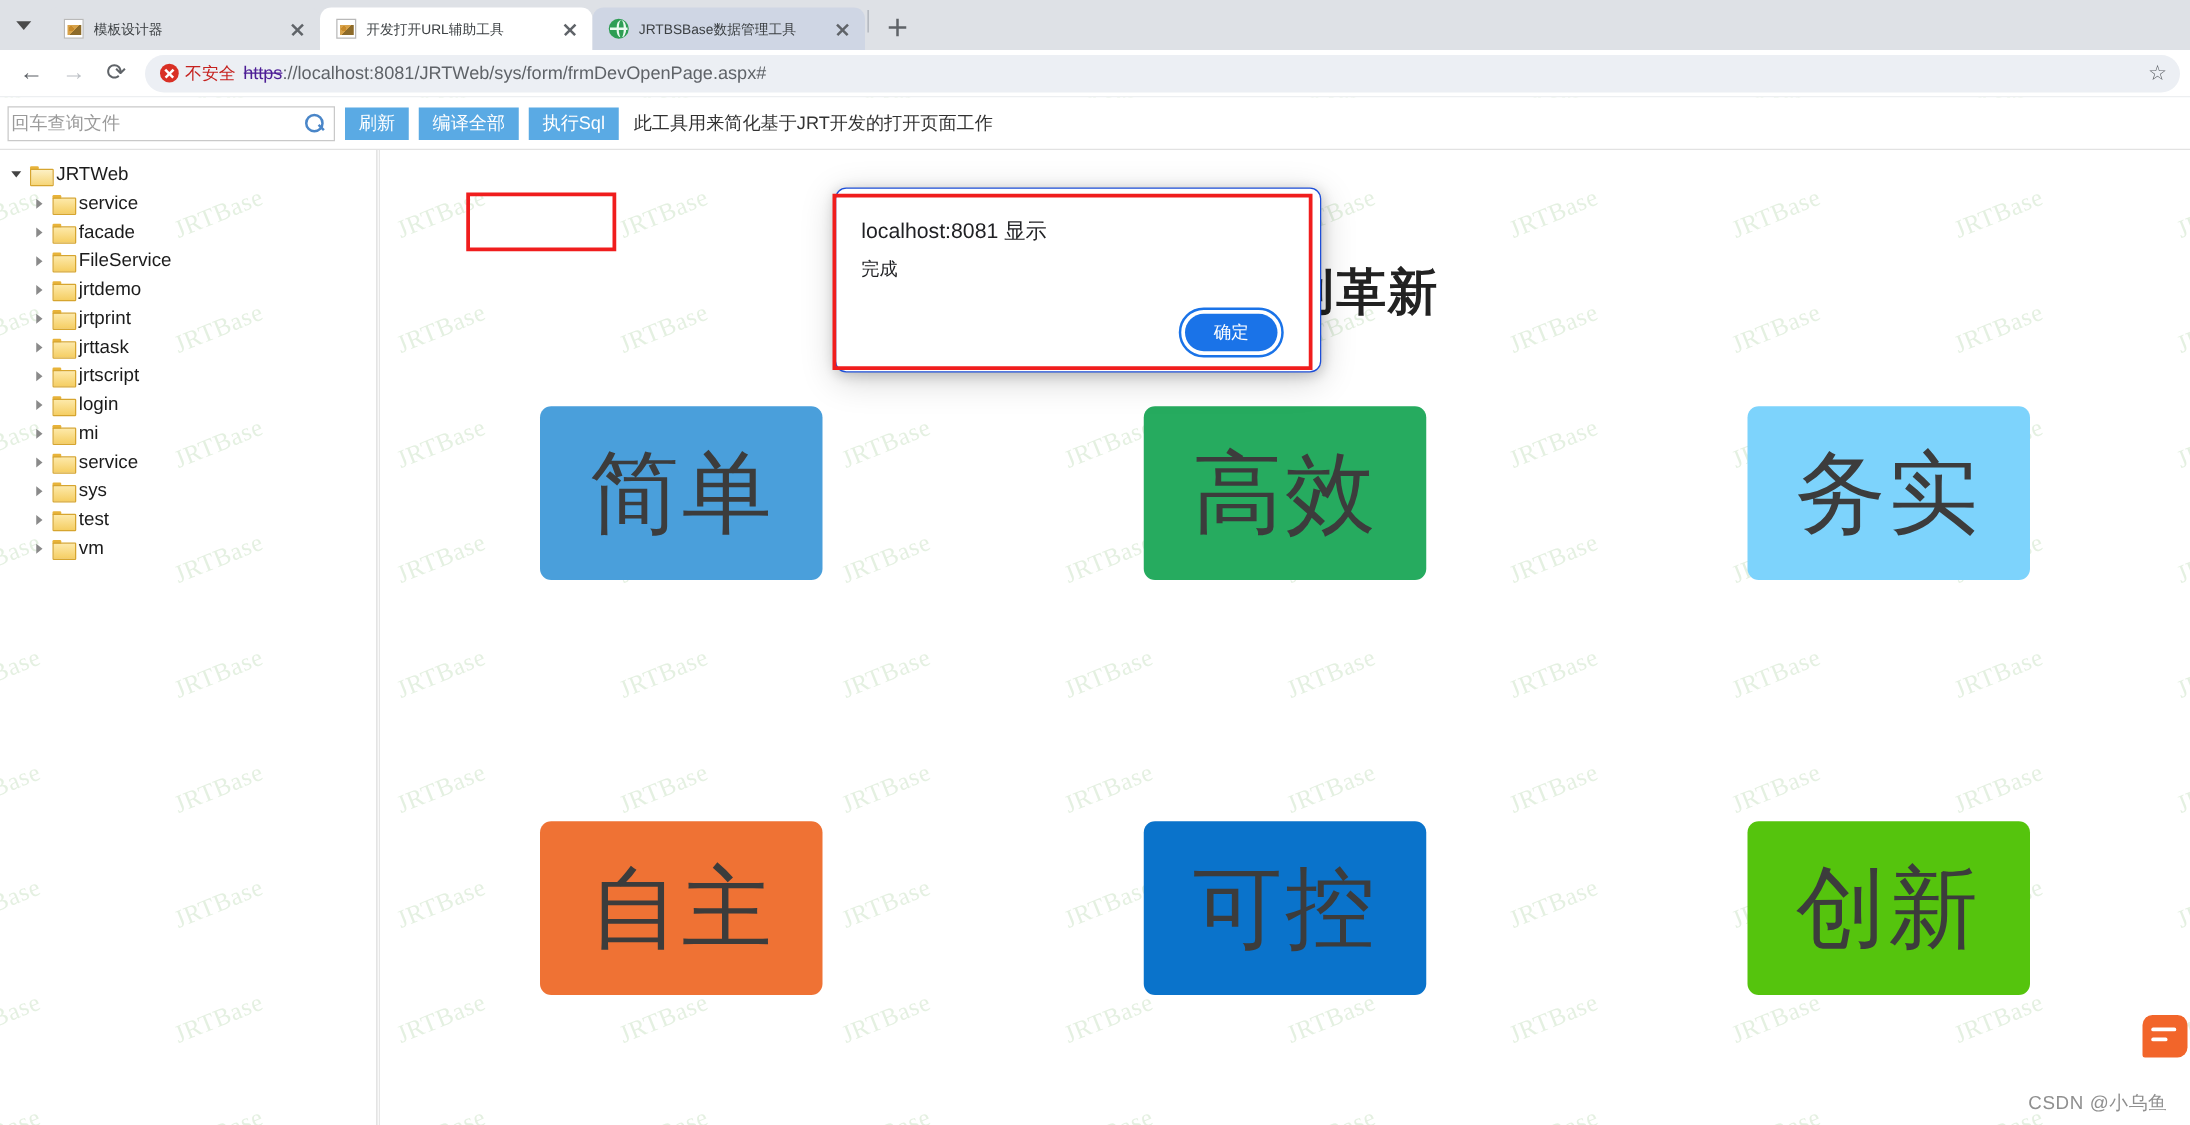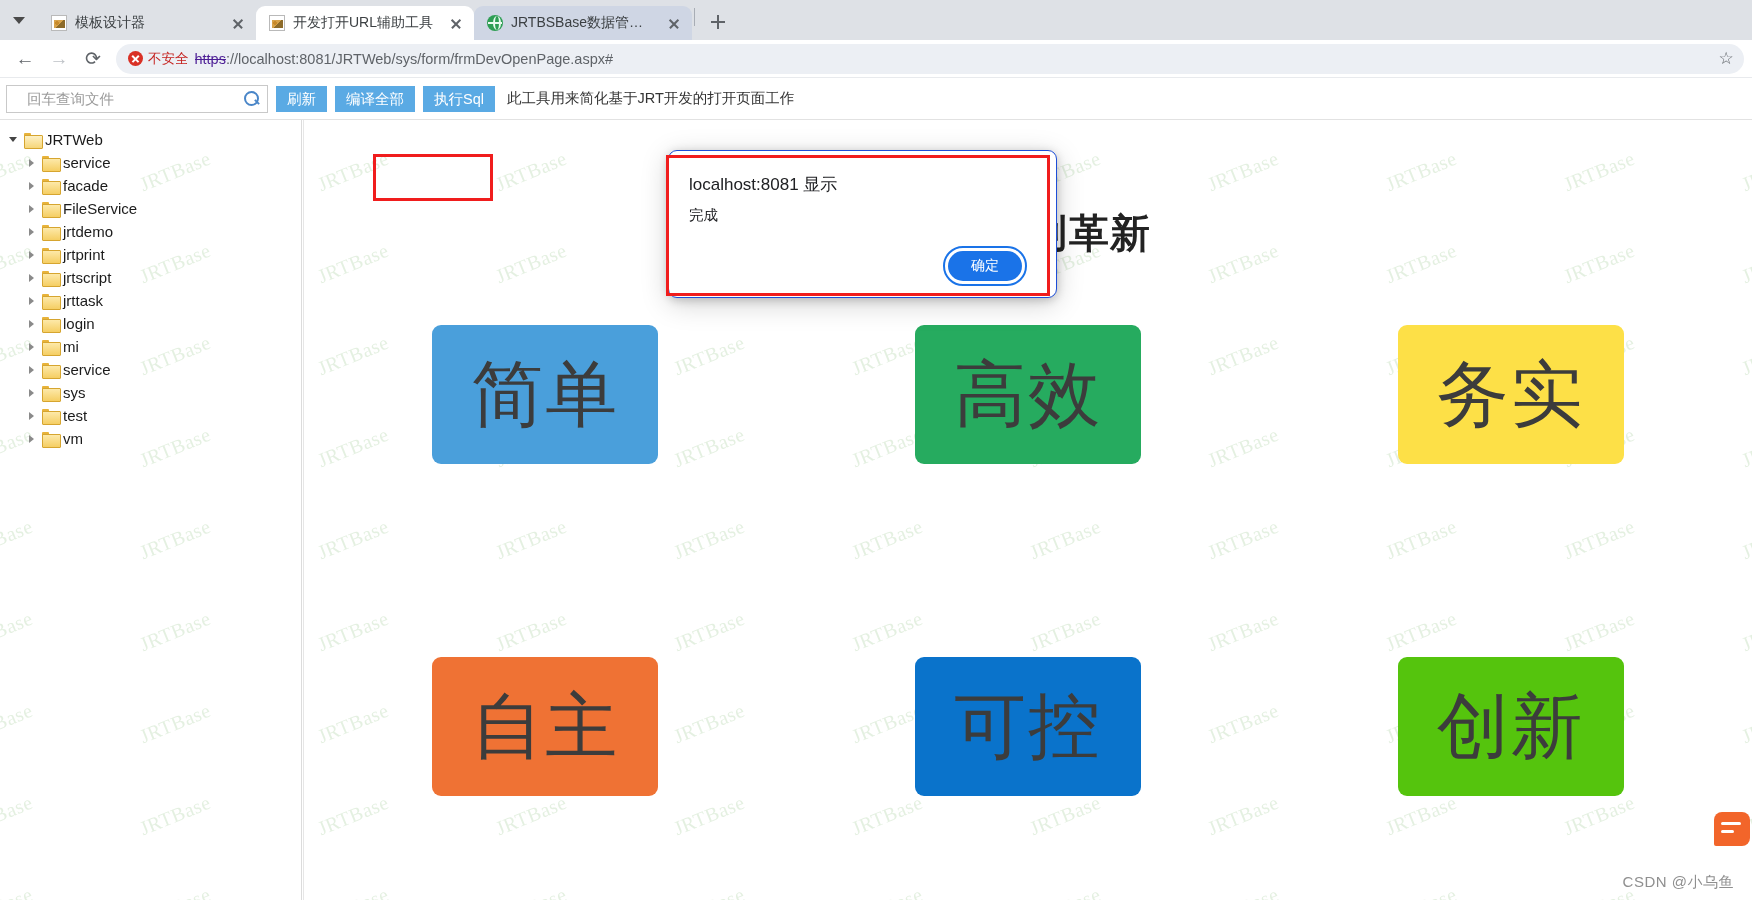--- a/index.html
+++ b/index.html
@@ -58,21 +58,21 @@
   }
   .fav-globe::before{
     content:""; position:absolute; left:1px; top:7px; width:14px; height:2px; background:#eafaef;
   }
   .fav-globe::after{
     content:""; position:absolute; left:6px; top:1px; width:4px; height:14px;
     border-left:2px solid #eafaef; border-right:2px solid #eafaef; border-radius:50%;
   }
   .tab-title {
     flex: 1 1 auto; white-space: nowrap; overflow: hidden; text-overflow: ellipsis;
-    font-size: 14px;
+    font-size: 11px;
   }
   .tab-close {
     width: 20px; height: 20px; flex: 0 0 20px; position: relative; border-radius: 50%;
   }
   .tab-close::before, .tab-close::after {
     content:""; position:absolute; left:4px; top:9.5px; width:12px; height:1.6px;
     background:#5f6368;
   }
   .tab-close::before { transform: rotate(45deg); }
   .tab-close::after  { transform: rotate(-45deg); }
@@ -130,21 +130,21 @@
   }
 
   
   #app-toolbar {
     position: relative; z-index: 3;
     height: 42px; display: flex; align-items: center; gap: 0;
     padding: 4px 6px; background: #fff; border-bottom:1px solid #e2e2e2;
   }
   .search-wrap {
     width: 262px; height: 28px; border: 1px solid #c9c9c9; background: rgba(255,255,255,0.55);
-    display:flex; align-items:center; padding: 0 6px 0 20px;
+    display:flex; align-items:center; padding: 0 6px 0 2px;
   }
   .search-wrap input {
     border: 0; outline: 0; background: transparent; flex: 1 1 auto;
     font-size: 14.5px; color: #333; font-family:"Liberation Sans", sans-serif;
   }
   .search-wrap input::placeholder { color:#9a9a9a; }
   .search-icon { width:18px;height:18px;flex:0 0 18px; position:relative; }
   .search-icon::before {
     content:""; position:absolute; left:1px; top:1px; width:11px;height:11px;border-radius:50%;
     border:2px solid #4a86c8;
@@ -478,26 +478,26 @@
             <span class="tree-label">jrtdemo</span>
           </div>
           <div class="tree-node child">
             <span class="tw collapsed"></span>
             <span class="folder"></span>
             <span class="tree-label">jrtprint</span>
           </div>
           <div class="tree-node child">
             <span class="tw collapsed"></span>
             <span class="folder"></span>
+            <span class="tree-label">jrttask</span>
+          </div>
+          <div class="tree-node child">
+            <span class="tw collapsed"></span>
+            <span class="folder"></span>
             <span class="tree-label">jrtscript</span>
-          </div>
-          <div class="tree-node child">
-            <span class="tw collapsed"></span>
-            <span class="folder"></span>
-            <span class="tree-label">jrttask</span>
           </div>
           <div class="tree-node child">
             <span class="tw collapsed"></span>
             <span class="folder"></span>
             <span class="tree-label">login</span>
           </div>
           <div class="tree-node child">
             <span class="tw collapsed"></span>
             <span class="folder"></span>
             <span class="tree-label">mi</span>
@@ -524,21 +524,21 @@
           </div>
         </div>
     </div>
 
     <div id="content">
       <div id="content-inner">
         <div class="page-title">企业信创革新</div>
         <div class="card-grid" id="card-grid">
             <div class="card" style="background: rgb(74, 159, 219);">简单</div>
             <div class="card" style="background: rgb(38, 171, 95);">高效</div>
-            <div class="card" style="background: #fde047;">务实</div>
+            <div class="card" style="background: #7dd3fc;">务实</div>
             <div class="card" style="background: rgb(239, 114, 52);">自主</div>
             <div class="card" style="background: rgb(10, 115, 203);">可控</div>
             <div class="card" style="background: rgb(85, 196, 13);">创新</div>
           </div>
       </div>
     </div>
 
     <div id="dialog">
       <div class="dlg-origin">localhost:8081 显示</div>
       <div class="dlg-msg">完成</div>

